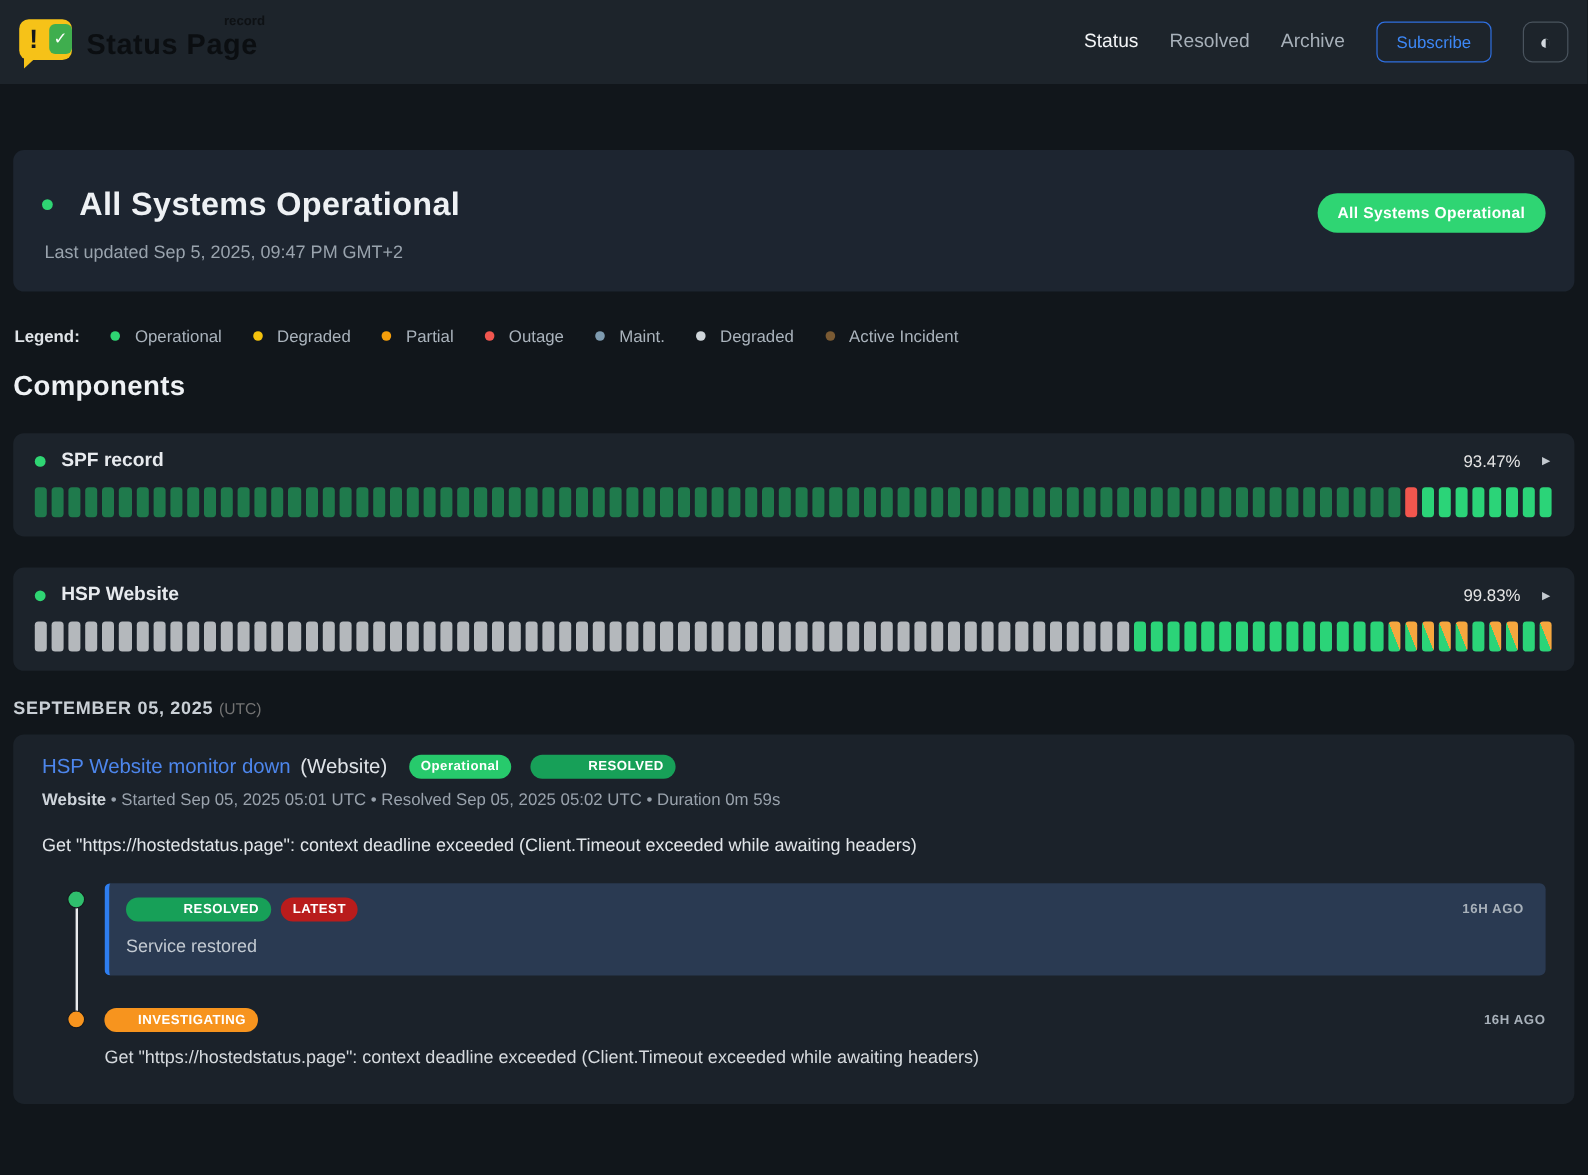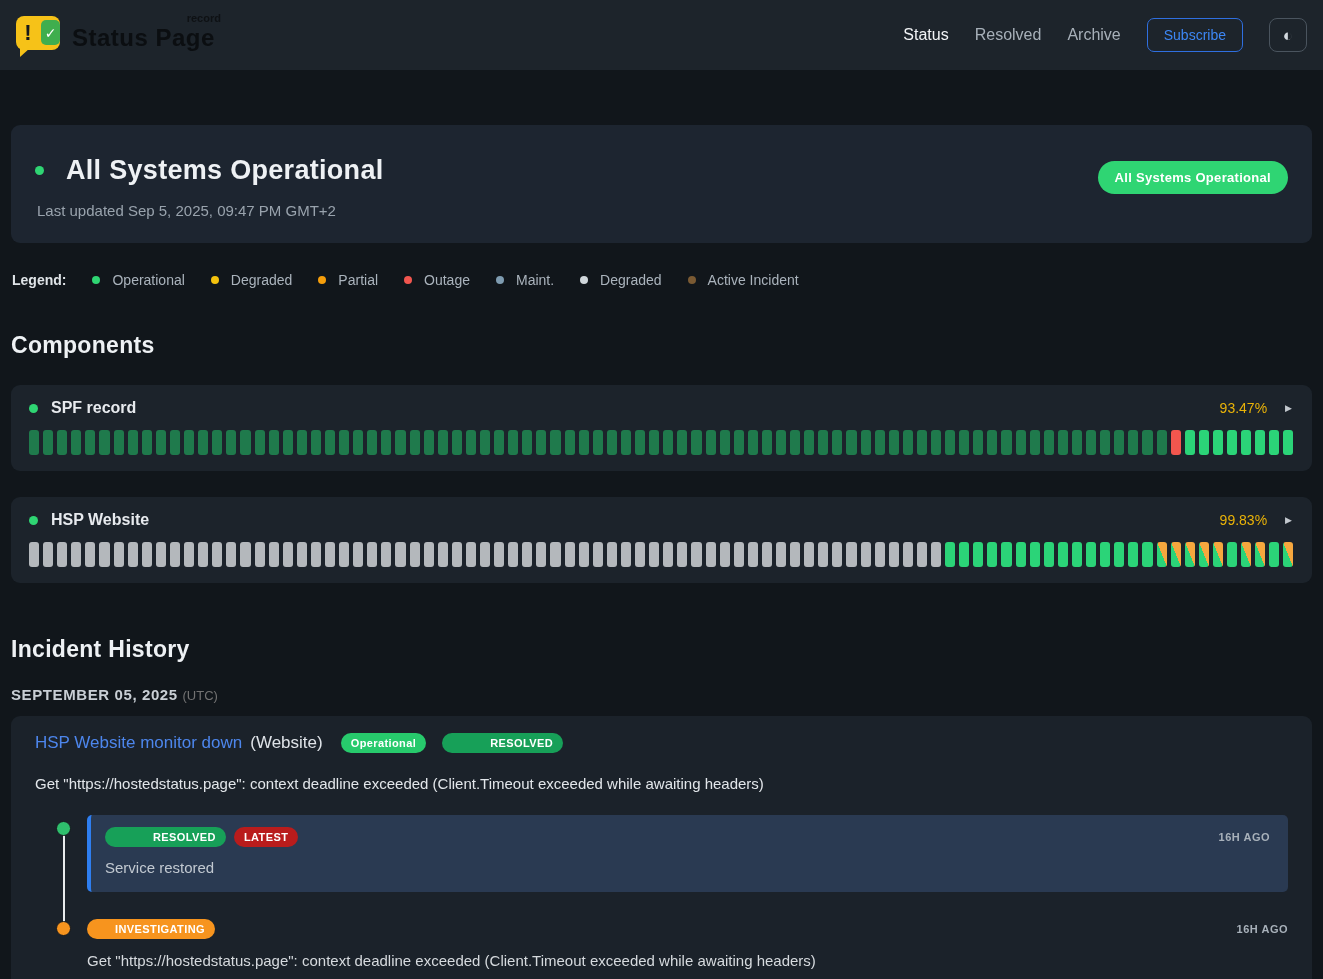--- a/index.html
+++ b/index.html
@@ -51,29 +51,29 @@
     margin-top:14px; background:#2fd573; color:#ffffff; font-size:13px; font-weight:bold;
     padding:9px 17px; border-radius:999px; letter-spacing:0.3px;
   }
   
   .legend { display:flex; align-items:center; gap:26px; margin-top:29px; padding-left:1px;text-align:right; }
   .legend-label { font-size:14px; font-weight:bold; color:#dfe3e7; }
   .legend-item { display:flex; align-items:center; gap:12px; }
   .legend-item .dot { width:8px; height:8px; }
   .legend-item span.txt { font-size:14px; color:#aab3bc; }
   
-  .section-heading { font-size:23px; font-weight:bold; color:#eef1f4; margin-top:44px; letter-spacing:0.3px; }
+  .section-heading { font-size:23px; font-weight:bold; color:#eef1f4; margin-top:20px; letter-spacing:0.3px; }
   .component-card {
     margin-top:26px; background:#1c232b; border-radius:9px; padding:14px 18px 16px 18px;
   }
   .component-card + .component-card { }
   .comp-head { display:flex; align-items:center; }
   .comp-name-wrap { display:flex; align-items:center; gap:13px; flex:1; }
   .comp-name { font-size:16px; font-weight:bold; color:#e7eaee; }
-  .comp-uptime { font-size:14px; color:#eab308; }
+  .comp-uptime { font-size:14px; color:#e5e5e5; }
   .comp-expand { margin-left:16px; font-size:9px; color:#c3c9cf; background:none; border:none; cursor:pointer; padding:2px; }
   .bars { display:flex; gap:4px; margin-top:13px; height:25px; }
   .bar { flex:1; border-radius:3px; cursor:pointer; }
   .bar.op { background:#2bd478; }
   .bar.op_old { background:#1f7a4c; }
   .bar.outage { background:#f2564e; }
   .bar.unknown { background:#b4b8bc; }
   .bar.partial { background:linear-gradient(to top right, #2bd478 49.5%, #f6a73e 50.5%); }
   
   .date-heading { margin-top:23px; font-size:15px; font-weight:bold; color:#c9cfd5; letter-spacing:0.6px; }
@@ -380,32 +380,34 @@
         <div class="bar partial"></div>
         <div class="bar partial"></div>
         <div class="bar op"></div>
         <div class="bar partial"></div>
         <div class="bar partial"></div>
         <div class="bar op"></div>
         <div class="bar partial"></div>
       </div>
   </div>
 
-  <div class="section-heading" style="margin-top:53px">Incident History</div>
   <div class="date-heading">
     <span>SEPTEMBER 05, 2025</span>
     <span class="date-suffix">(UTC)</span>
   </div>
 
   <div class="incident-card">
     <div class="incident-title-row">
       <a class="incident-link">HSP Website monitor down</a>
       <span class="incident-comp">(Website)</span>
       <span class="badge green-bright">Operational</span>
       <span class="badge green">RESOLVED</span>
+    </div>
+    <div class="incident-meta">
+      <b>Website</b><span> • Started Sep 05, 2025 05:01 UTC • Resolved Sep 05, 2025 05:02 UTC • Duration 0m 59s</span>
     </div>
     <div class="incident-desc">Get "https://hostedstatus.page": context deadline exceeded (Client.Timeout exceeded while awaiting headers)</div>
 
     <div class="timeline">
       <div class="timeline-line"></div>
 
       <div class="t-row">
         <span class="t-dot green"></span>
         <div class="t-box">
           <div class="t-badges">

